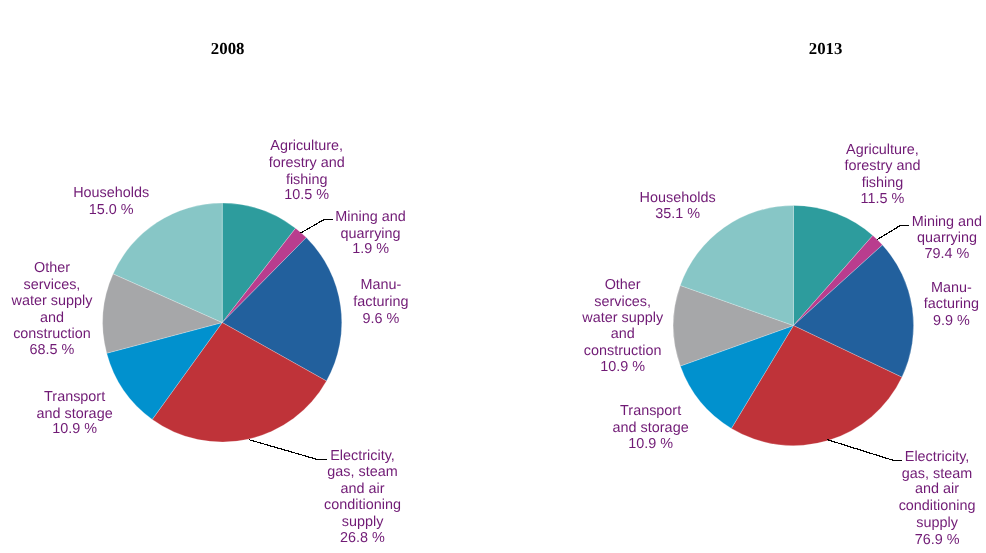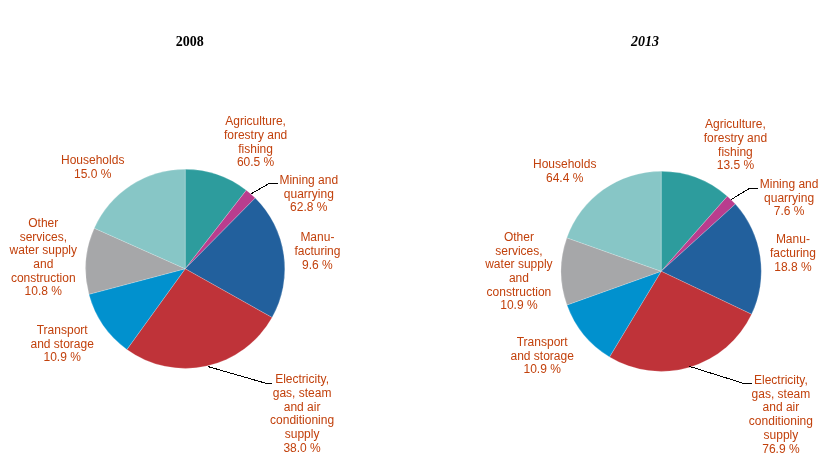--- a/index.html
+++ b/index.html
@@ -4,21 +4,21 @@
 <title>Pie charts</title>
 <style>
   html,body{margin:0;padding:0;background:#ffffff;}
   body{width:822px;height:461px;overflow:hidden;
        font-family:"Liberation Sans",sans-serif;color:#000000;}
   .page{position:relative;width:822px;height:460px;background:#ffffff;}
   .chart-title{position:absolute;font-family:"Liberation Serif",serif;font-weight:bold;
                font-size:14px;line-height:14px;color:#000;white-space:nowrap;text-align:center;}
   .pie-svg{position:absolute;left:0;top:0;width:822px;height:461px;}
   .slice-label{position:absolute;font-family:"Liberation Sans",sans-serif;
-               font-size:12px;line-height:13.7px;color:#c2410c;
+               font-size:12px;line-height:13.7px;color:#701a75;
                white-space:nowrap;text-align:center;}
   .slice-label span{display:block;}
 </style>
 </head>
 <body>
 
 <div class="page">
     <svg class="pie-svg" width="822" height="461">
       <g>
         <path d="M 185.20 268.80 L 185.200 169.200 A 99.60 99.60 0 0 1 246.298 190.141 Z" fill="#2d9c9d" stroke="#ffffff" stroke-width="0.2"></path>
@@ -41,73 +41,73 @@
         <path d="M 661.20 271.30 L 566.848 237.869 A 100.10 100.10 0 0 1 661.200 171.200 Z" fill="#87c6c6" stroke="#ffffff" stroke-width="0.2"></path>
         <polyline points="731.1,199.6 750.1,188 757.9,188" fill="none" stroke="#000000" stroke-width="1" shape-rendering="crispEdges"></polyline>
         <polyline points="689.5,366.4 744,383.5 751.5,383.5" fill="none" stroke="#000000" stroke-width="1" shape-rendering="crispEdges"></polyline>
       </g>
     </svg>
     <div class="chart-title" style="left: 189.7px; top: 35.4px; transform: translateX(-50%);">2008</div>
     <div class="slice-label" style="top: 115.1px; left: 255.6px; transform: translateX(-50%);">
       <span>Agriculture,</span>
       <span>forestry and</span>
       <span>fishing</span>
-      <span>60.5 %</span>
+      <span>10.5 %</span>
     </div>
     <div class="slice-label" style="top: 173.9px; left: 308.8px; transform: translateX(-50%);">
       <span>Mining and</span>
       <span>quarrying</span>
-      <span>62.8 %</span>
+      <span>1.9 %</span>
     </div>
     <div class="slice-label" style="top: 231.1px; left: 317.4px; transform: translateX(-50%);">
       <span>Manu-</span>
       <span>facturing</span>
       <span>9.6 %</span>
     </div>
     <div class="slice-label" style="top: 373.1px; left: 302.1px; transform: translateX(-50%);">
       <span>Electricity,</span>
       <span>gas, steam</span>
       <span>and air</span>
       <span>conditioning</span>
       <span>supply</span>
-      <span>38.0 %</span>
+      <span>26.8 %</span>
     </div>
     <div class="slice-label" style="top: 323.9px; left: 62.2px; transform: translateX(-50%);">
       <span>Transport</span>
       <span>and storage</span>
       <span>10.9 %</span>
     </div>
     <div class="slice-label" style="top: 216.8px; left: 43.3px; transform: translateX(-50%);">
       <span>Other</span>
       <span>services,</span>
       <span>water supply</span>
       <span>and</span>
       <span>construction</span>
-      <span>10.8 %</span>
+      <span>68.5 %</span>
     </div>
     <div class="slice-label" style="top: 154px; left: 92.7px; transform: translateX(-50%);">
       <span>Households</span>
       <span>15.0 %</span>
     </div>
-    <div class="chart-title" style="left: 645px; top: 35.4px; transform: translateX(-50%); font-style: italic;">2013</div>
+    <div class="chart-title" style="left: 688px; top: 35.4px; transform: translateX(-50%);">2013</div>
     <div class="slice-label" style="top: 118.1px; left: 735.4px; transform: translateX(-50%);">
       <span>Agriculture,</span>
       <span>forestry and</span>
       <span>fishing</span>
-      <span>13.5 %</span>
+      <span>11.5 %</span>
     </div>
     <div class="slice-label" style="top: 177.8px; left: 789.1px; transform: translateX(-50%);">
       <span>Mining and</span>
       <span>quarrying</span>
-      <span>7.6 %</span>
+      <span>79.4 %</span>
     </div>
     <div class="slice-label" style="top: 233.2px; left: 792.9px; transform: translateX(-50%);">
       <span>Manu-</span>
       <span>facturing</span>
-      <span>18.8 %</span>
+      <span>9.9 %</span>
     </div>
     <div class="slice-label" style="top: 374px; left: 780.9px; transform: translateX(-50%);">
       <span>Electricity,</span>
       <span>gas, steam</span>
       <span>and air</span>
       <span>conditioning</span>
       <span>supply</span>
       <span>76.9 %</span>
     </div>
     <div class="slice-label" style="top: 335.8px; left: 542.2px; transform: translateX(-50%);">
@@ -118,15 +118,15 @@
     <div class="slice-label" style="top: 230.8px; left: 518.9px; transform: translateX(-50%);">
       <span>Other</span>
       <span>services,</span>
       <span>water supply</span>
       <span>and</span>
       <span>construction</span>
       <span>10.9 %</span>
     </div>
     <div class="slice-label" style="top: 157.8px; left: 564.7px; transform: translateX(-50%);">
       <span>Households</span>
-      <span>64.4 %</span>
+      <span>35.1 %</span>
     </div>
   </div>
 
 </body></html>

